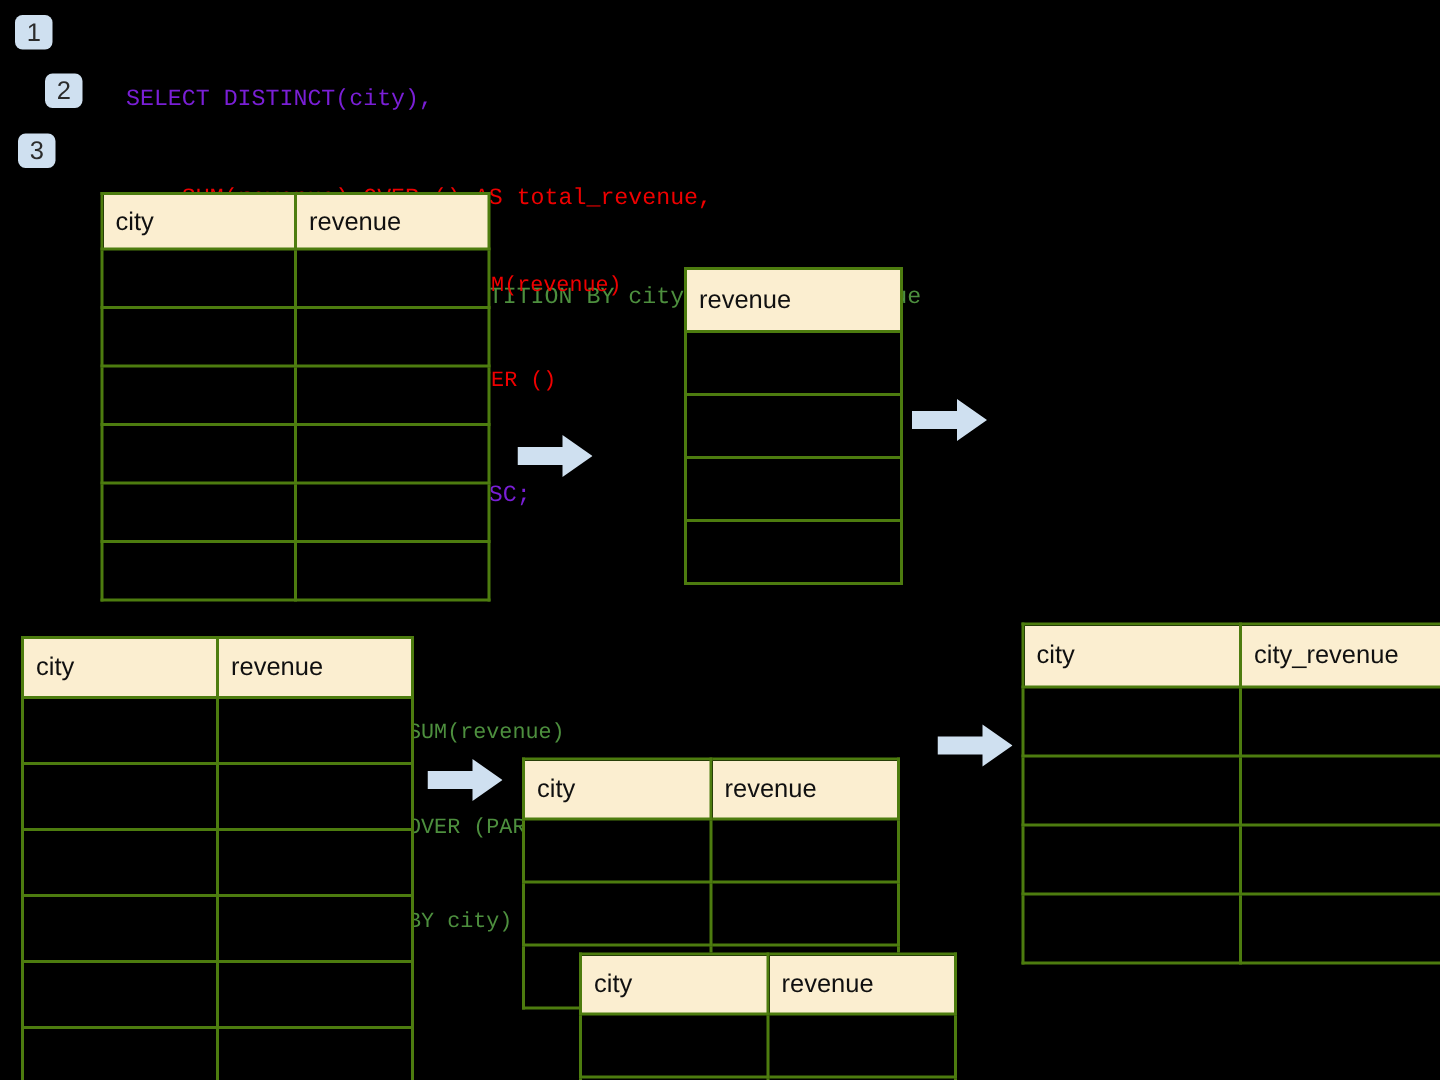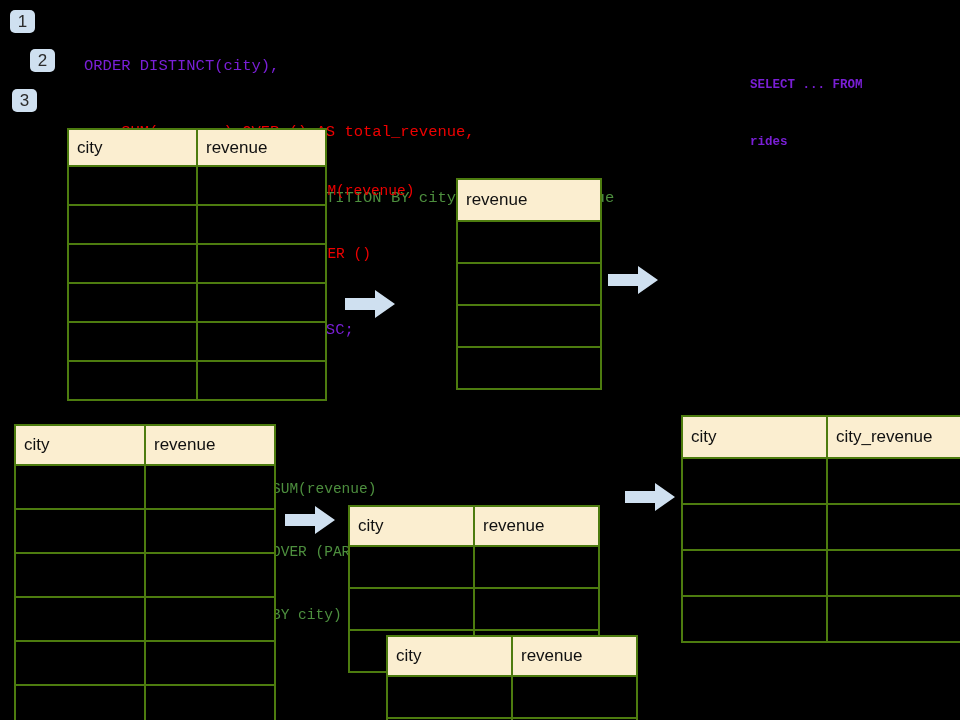--- a/index.html
+++ b/index.html
@@ -94,31 +94,27 @@
 </head>
 <body>
 
 <div id="canvas">
 
   <div class="badge" style="left:10px; top:10px;">1</div>
   <div class="badge" style="left:30px; top:49px;">2</div>
   <div class="badge" style="left:12px; top:89px;">3</div>
 
   <div class="sql-block" style="left:84px; top:11px;">
-    <div class="sql-line c-purple">ORDER DISTINCT(city),</div>
+    <div class="sql-line c-purple">SELECT DISTINCT(city),</div>
     <div class="sql-line c-red">    SUM(revenue) OVER () AS total_revenue,</div>
     <div class="sql-line c-green">    SUM(revenue) OVER (PARTITION BY city) as city_revenue</div>
     <div class="sql-line c-purple">  FROM rides</div>
     <div class="sql-line c-purple">  ORDER by city_revenue DESC;</div>
   </div>
 
-  <div class="annot-sm c-purple" style="left:750px; top:38px;">
-    <div>SELECT ... FROM</div>
-    <div>rides</div>
-  </div>
 
   <div class="annot c-red" style="left:310px; top:139px;">
     <div>SUM(revenue)</div>
     <div>OVER ()</div>
   </div>
 
   <div class="annot c-green" style="left:272px; top:437px;">
     <div>SUM(revenue)</div>
     <div>OVER (PARTITION</div>
     <div>BY city)</div>

